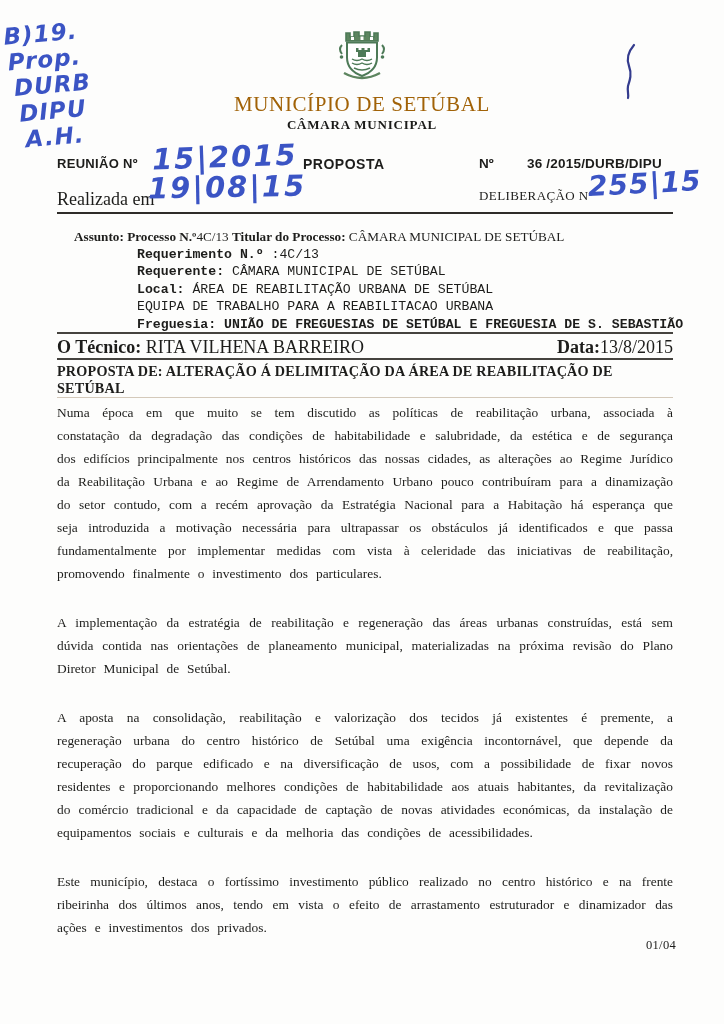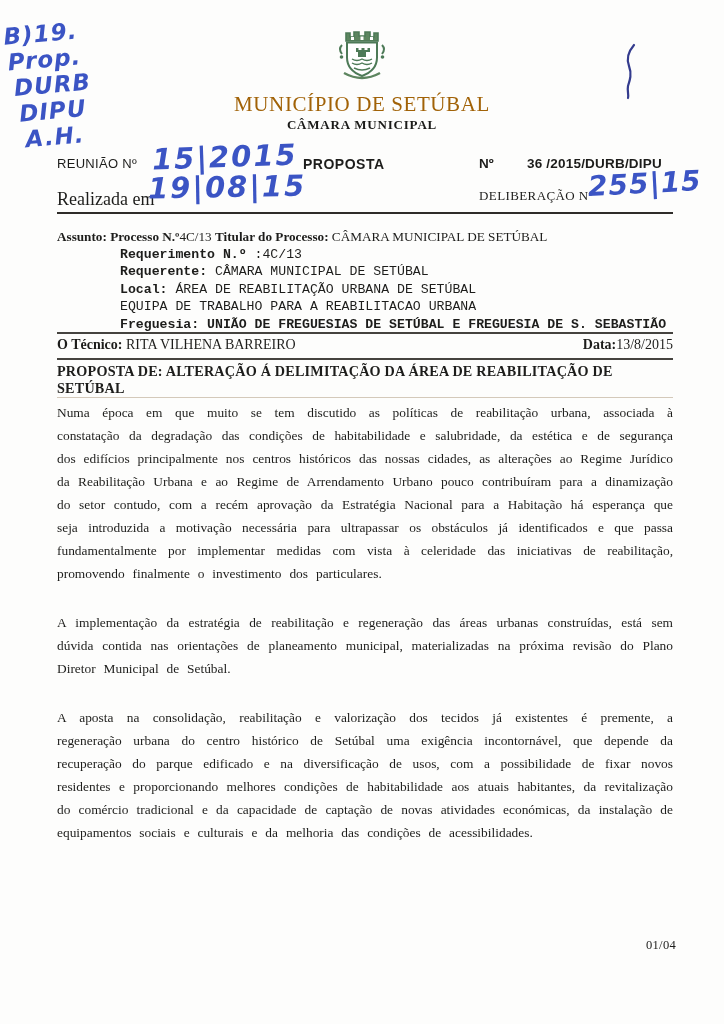--- a/index.html
+++ b/index.html
@@ -37,45 +37,45 @@
     position:absolute;top:92px;left:0;width:100%;
     text-align:center;font-size:21px;letter-spacing:0.6px;color:#a16207;
   }
   .title-dept{
     position:absolute;top:117px;left:0;width:100%;
     text-align:center;font-size:13px;font-weight:bold;
     font-variant:small-caps;letter-spacing:0.8px;color:#1b1b19;
   }
   
   .lbl-sans{font-family:"Liberation Sans",sans-serif;}
-  .meta-reuniao{position:absolute;left:57px;top:156px;font-size:13px;font-weight:400;letter-spacing:0.3px;}
+  .meta-reuniao{position:absolute;left:57px;top:156px;font-size:13px;font-weight:700;letter-spacing:0.3px;}
   .meta-reuniao-val{position:absolute;left:152px;top:140px;font-size:29px;transform:rotate(-2deg);letter-spacing:2px;}
   .meta-realizada{position:absolute;left:57px;top:189px;font-size:18px;}
   .meta-realizada-val{position:absolute;left:148px;top:170px;font-size:29px;transform:rotate(-1deg);letter-spacing:2px;}
   .meta-proposta{position:absolute;left:303px;top:156px;font-size:14px;font-weight:bold;letter-spacing:0.5px;}
   .meta-num-lbl{position:absolute;left:479px;top:156px;font-size:13.5px;font-weight:bold;}
   .meta-num-val{position:absolute;left:527px;top:156px;font-size:13.5px;font-weight:bold;letter-spacing:0.2px;}
   .meta-delib{position:absolute;left:479px;top:188px;font-size:13px;font-variant:small-caps;letter-spacing:0.4px;}
   .meta-delib-val{position:absolute;left:588px;top:167px;font-size:28px;transform:rotate(-3deg);letter-spacing:1px;}
   
   .rule{position:absolute;left:57px;width:616px;background:#2e2c29;}
   .rule-main{top:212px;height:2px;}
   .rule-a{top:332px;height:1.5px;background:#45433f;}
   .rule-b{top:358px;height:1.5px;background:#45433f;}
   
   .assunto{
-    position:absolute;left:57px;top:228px;width:616px;
+    position:absolute;left:74px;top:228px;width:616px;
     font-size:13.2px;line-height:17.5px;
   }
   .assunto .cont{margin-left:63px;font-family:Liberation Mono, monospace;}
   .b{font-weight:bold;}
   
   .tecnico{
     position:absolute;left:57px;top:337px;width:616px;
-    display:flex;justify-content:space-between;font-size:14px;
+    display:flex;justify-content:space-between;font-size:18px;
   }
   
   .heading{
     position:absolute;left:57px;top:363px;width:616px;
     font-size:14.2px;font-weight:bold;letter-spacing:0.2px;
     padding-bottom:0;border-bottom:1.5px solid #d4c9ba;
   }
   
   .body-text{
     position:absolute;left:57px;top:401px;width:616px;
@@ -166,17 +166,18 @@
   </div>
 
   <div class="rule rule-b"></div>
 
   <div class="heading">PROPOSTA DE: ALTERAÇÃO Á DELIMITAÇÃO DA ÁREA DE REABILITAÇÃO DE SETÚBAL</div>
 
   <div class="body-text">
     <p>Numa época em que muito se tem discutido as políticas de reabilitação urbana, associada à constatação da degradação das condições de habitabilidade e salubridade, da estética e de segurança dos edifícios principalmente nos centros históricos das nossas cidades, as alterações ao Regime Jurídico da Reabilitação Urbana e ao Regime de Arrendamento Urbano pouco contribuíram para a dinamização do setor contudo, com a recém aprovação da Estratégia Nacional para a Habitação há esperança que seja introduzida a motivação necessária para ultrapassar os obstáculos já identificados e que passa fundamentalmente por implementar medidas com vista à celeridade das iniciativas de reabilitação, promovendo finalmente o investimento dos particulares.</p>
     <p>A implementação da estratégia de reabilitação e regeneração das áreas urbanas construídas, está sem dúvida contida nas orientações de planeamento municipal, materializadas na próxima revisão do Plano Diretor Municipal de Setúbal.</p>
     <p>A aposta na consolidação, reabilitação e valorização dos tecidos já existentes é premente, a regeneração urbana do centro histórico de Setúbal uma exigência incontornável, que depende da recuperação do parque edificado e na diversificação de usos, com a possibilidade de fixar novos residentes e proporcionando melhores condições de habitabilidade aos atuais habitantes, da revitalização do comércio tradicional e da capacidade de captação de novas atividades económicas, da instalação de equipamentos sociais e culturais e da melhoria das condições de acessibilidades.</p>
+    <p>Este município, destaca o fortíssimo investimento público realizado no centro histórico e na frente ribeirinha dos últimos anos, tendo em vista o efeito de arrastamento estruturador e dinamizador das ações e investimentos dos privados.</p>
   </div>
 
   <div class="footer-page">01/04</div>
 
 </div>
 
 </body></html>

